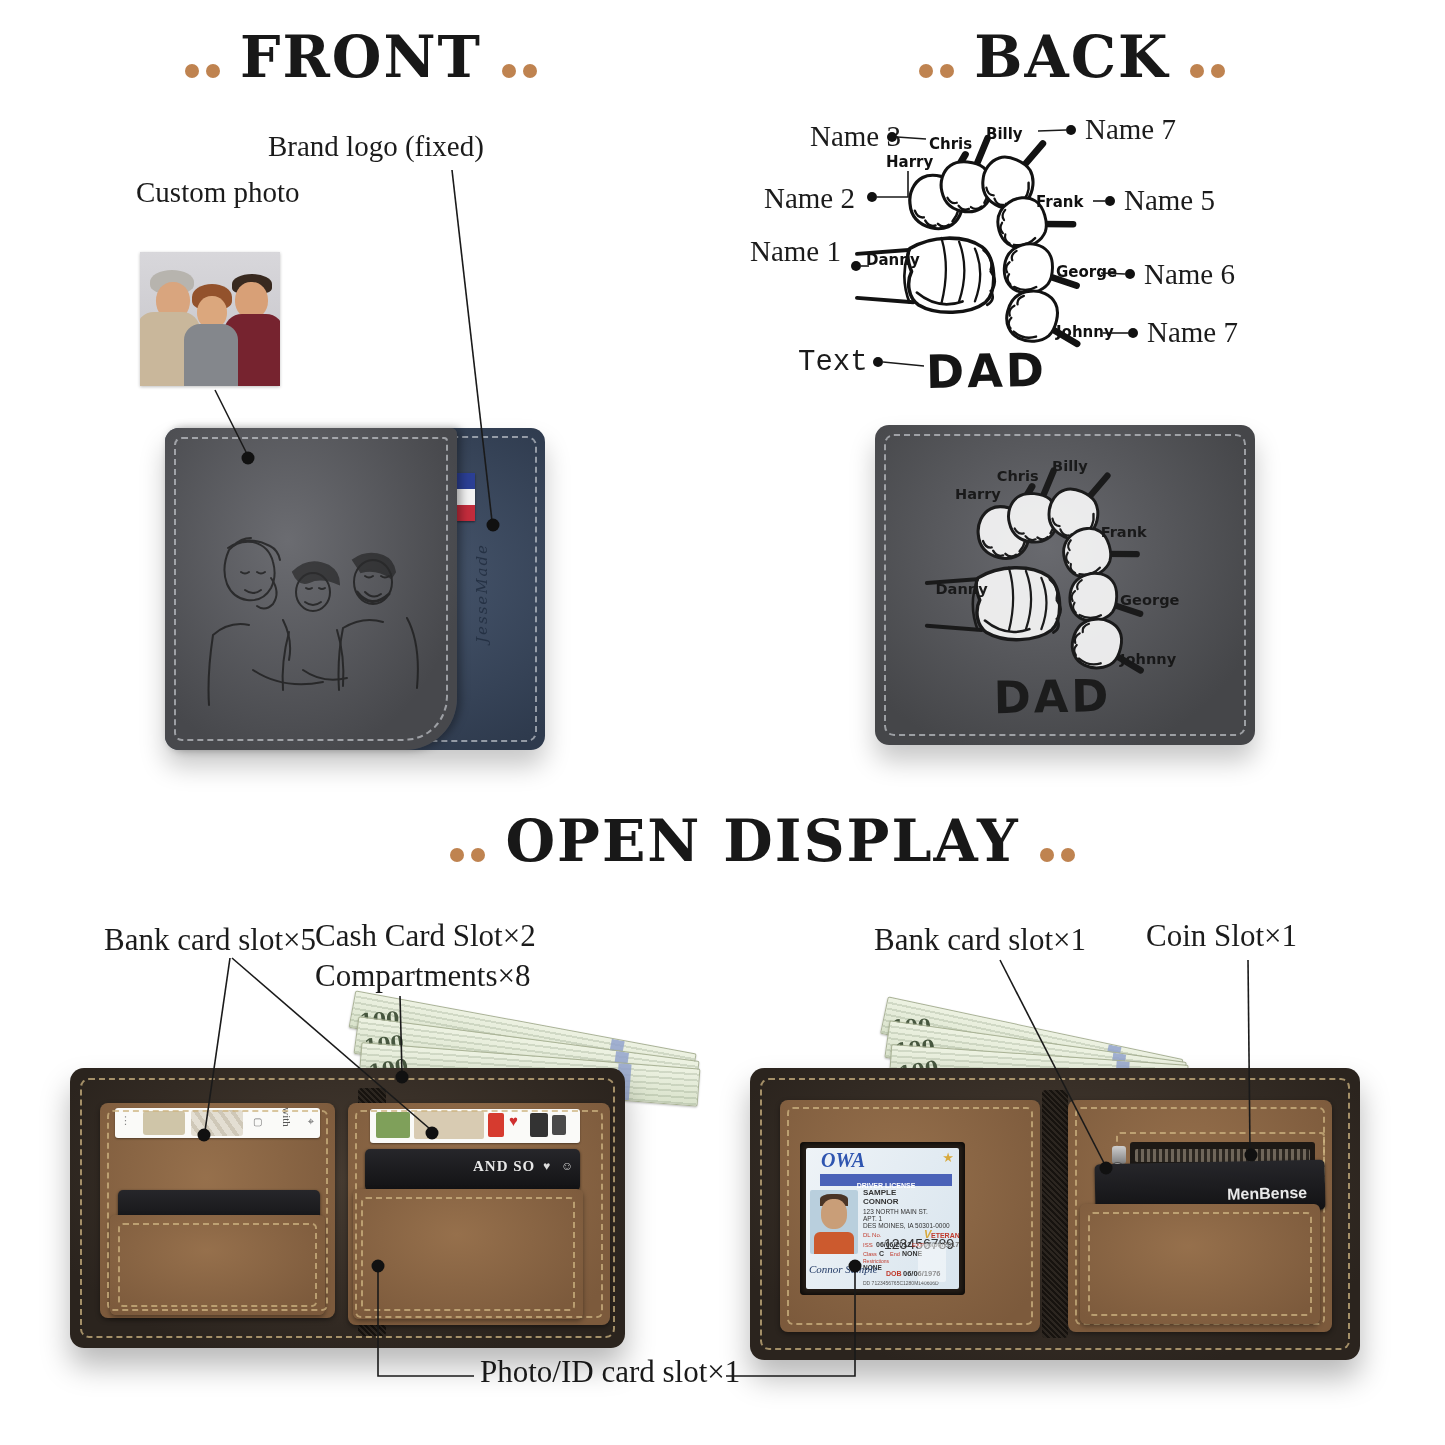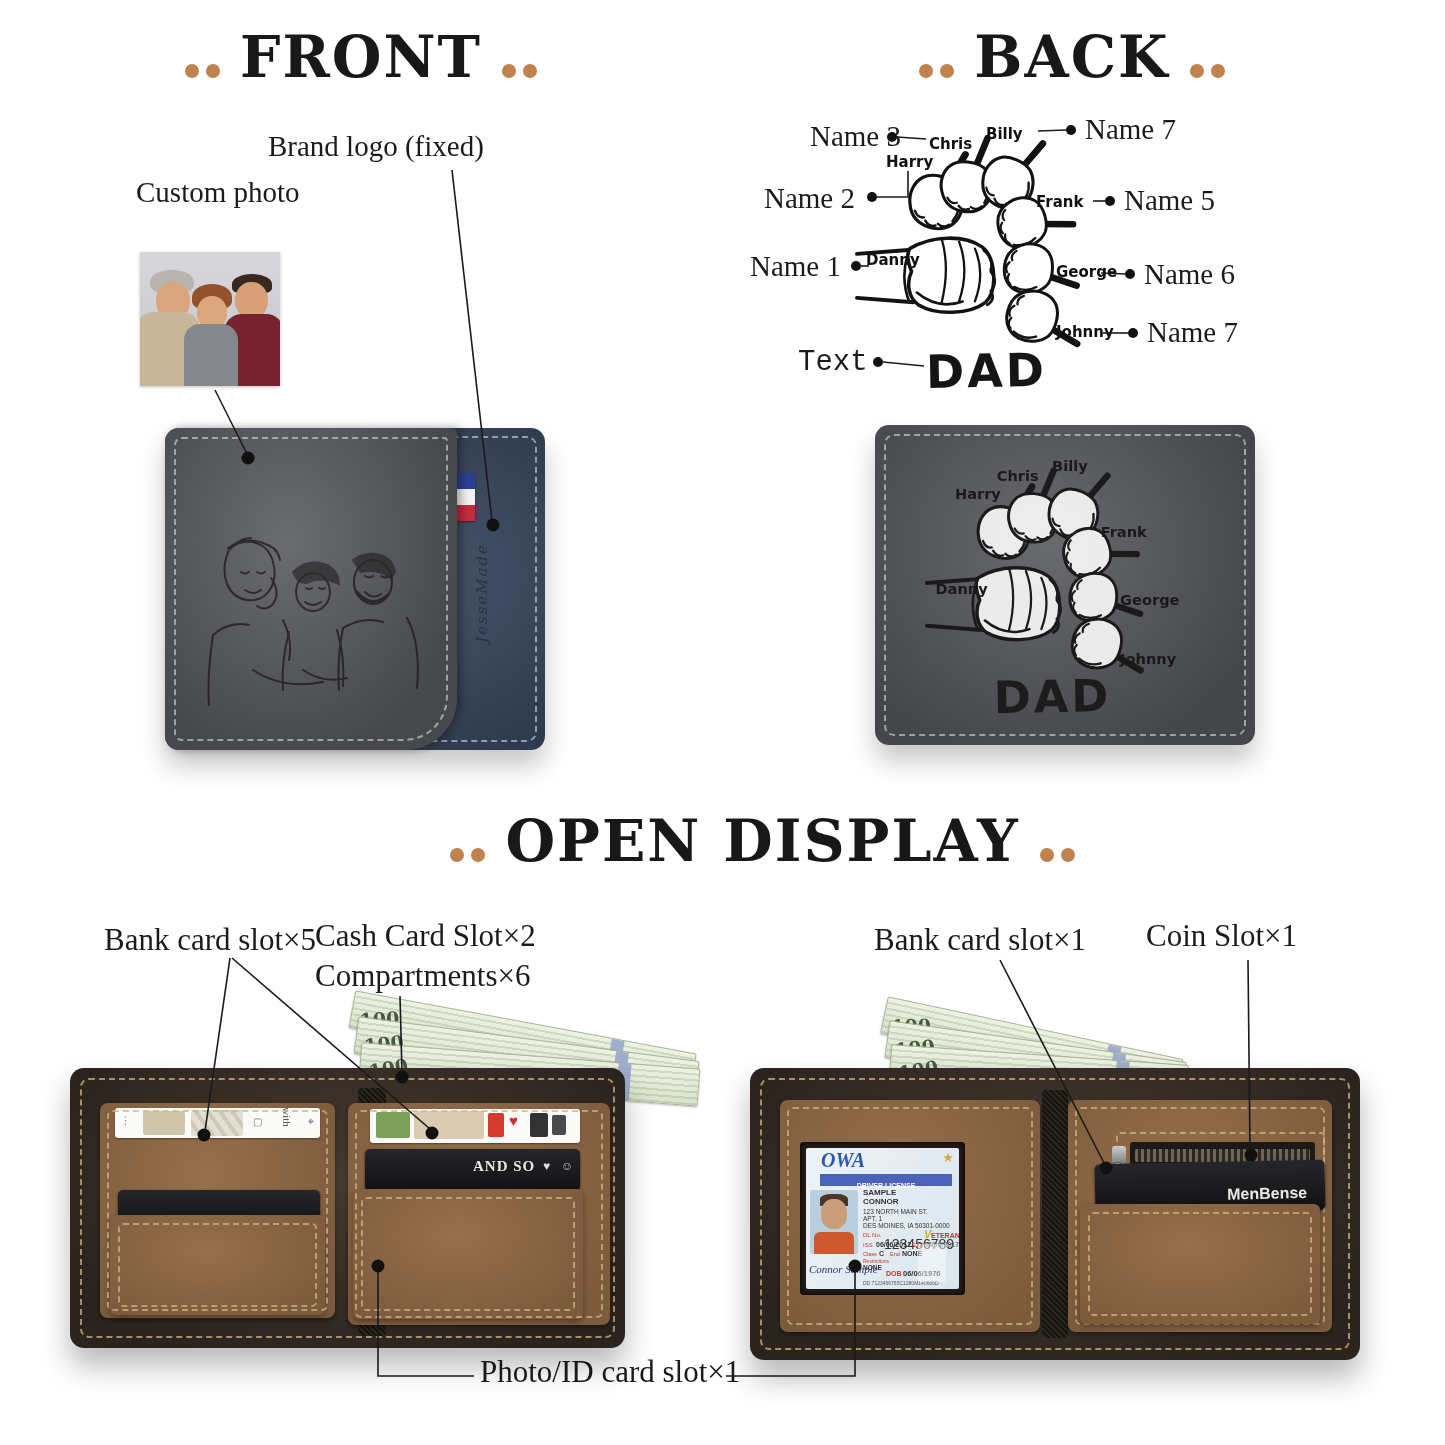--- a/index.html
+++ b/index.html
@@ -137,21 +137,21 @@
     <div style="left:16px;top:30px;width:34px;height:38px;background:#d9a57e;border-radius:48%;"></div>
     <div style="left:-4px;top:60px;width:64px;height:78px;background:#c9b79b;border-radius:18px 18px 0 0;"></div>
     <div style="left:92px;top:22px;width:40px;height:20px;background:#38291f;border-radius:50% 50% 30% 30%;"></div>
     <div style="left:95px;top:30px;width:33px;height:37px;background:#d8a077;border-radius:48%;"></div>
     <div style="left:84px;top:62px;width:60px;height:74px;background:#76232f;border-radius:18px 18px 0 0;"></div>
     <div style="left:52px;top:32px;width:40px;height:26px;background:#93522c;border-radius:50% 50% 35% 35%;"></div>
     <div style="left:57px;top:44px;width:30px;height:33px;background:#dba77d;border-radius:48%;"></div>
     <div style="left:44px;top:72px;width:54px;height:64px;background:#84878c;border-radius:16px 16px 0 0;"></div>
   </div>
 
-  <div class="lbl" style="left:750px;top:250px;">Name 1</div>
+  <div class="lbl" style="left:750px;top:235px;">Name 1</div>
   <div class="lbl" style="left:764px;top:182px;">Name 2</div>
   <div class="lbl" style="left:810px;top:120px;">Name 3</div>
   <div class="lbl" style="left:1085px;top:113px;">Name 7</div>
   <div class="lbl" style="left:1124px;top:184px;">Name 5</div>
   <div class="lbl" style="left:1144px;top:258px;">Name 6</div>
   <div class="lbl" style="left:1147px;top:316px;">Name 7</div>
   <div class="lbl" style="left:798px;top:346px;font-family:Liberation Mono, monospace;">Text</div>
 
   <svg class="abs" style="left:850px;top:115px;" width="280" height="285" viewBox="0 0 280 285">
     <use href="#fistS" transform="translate(85,85) rotate(10)"></use>
@@ -220,21 +220,21 @@
       <text x="186" y="92" font-size="15" font-weight="bold" fill="#111">Frank</text>
       <text x="16" y="150" font-size="15" font-weight="bold" fill="#111">Danny</text>
       <text x="206" y="162" font-size="15" font-weight="bold" fill="#111">George</text>
       <text x="206" y="222" font-size="15" font-weight="bold" fill="#111">Johnny</text>
       <text x="76" y="272" font-size="46" font-weight="900" letter-spacing="3" fill="#151515" transform="rotate(-1 130 255)">DAD</text>
     </svg>
   </div>
 
   <div class="lbl lbl-big" style="left:104px;top:922px;">Bank card slot×5</div>
   <div class="lbl lbl-big" style="left:315px;top:918px;">Cash Card Slot×2</div>
-  <div class="lbl lbl-big" style="left:315px;top:958px;">Compartments×6</div>
+  <div class="lbl lbl-big" style="left:315px;top:958px;">Compartments×8</div>
   <div class="lbl lbl-big" style="left:874px;top:922px;">Bank card slot×1</div>
   <div class="lbl lbl-big" style="left:1146px;top:918px;">Coin Slot×1</div>
   <div class="lbl lbl-big" style="left:480px;top:1354px;">Photo/ID card slot×1</div>
 
   <div class="bill" style="left:352px;top:990px;width:345px;transform:rotate(10.5deg);">
     <div class="guilloche"></div>
     <div class="strip" style="right:72px;"></div>
     <span class="den">100</span>
   </div>
   <div class="bill" style="left:356px;top:1016px;width:342px;transform:rotate(7.5deg);">

